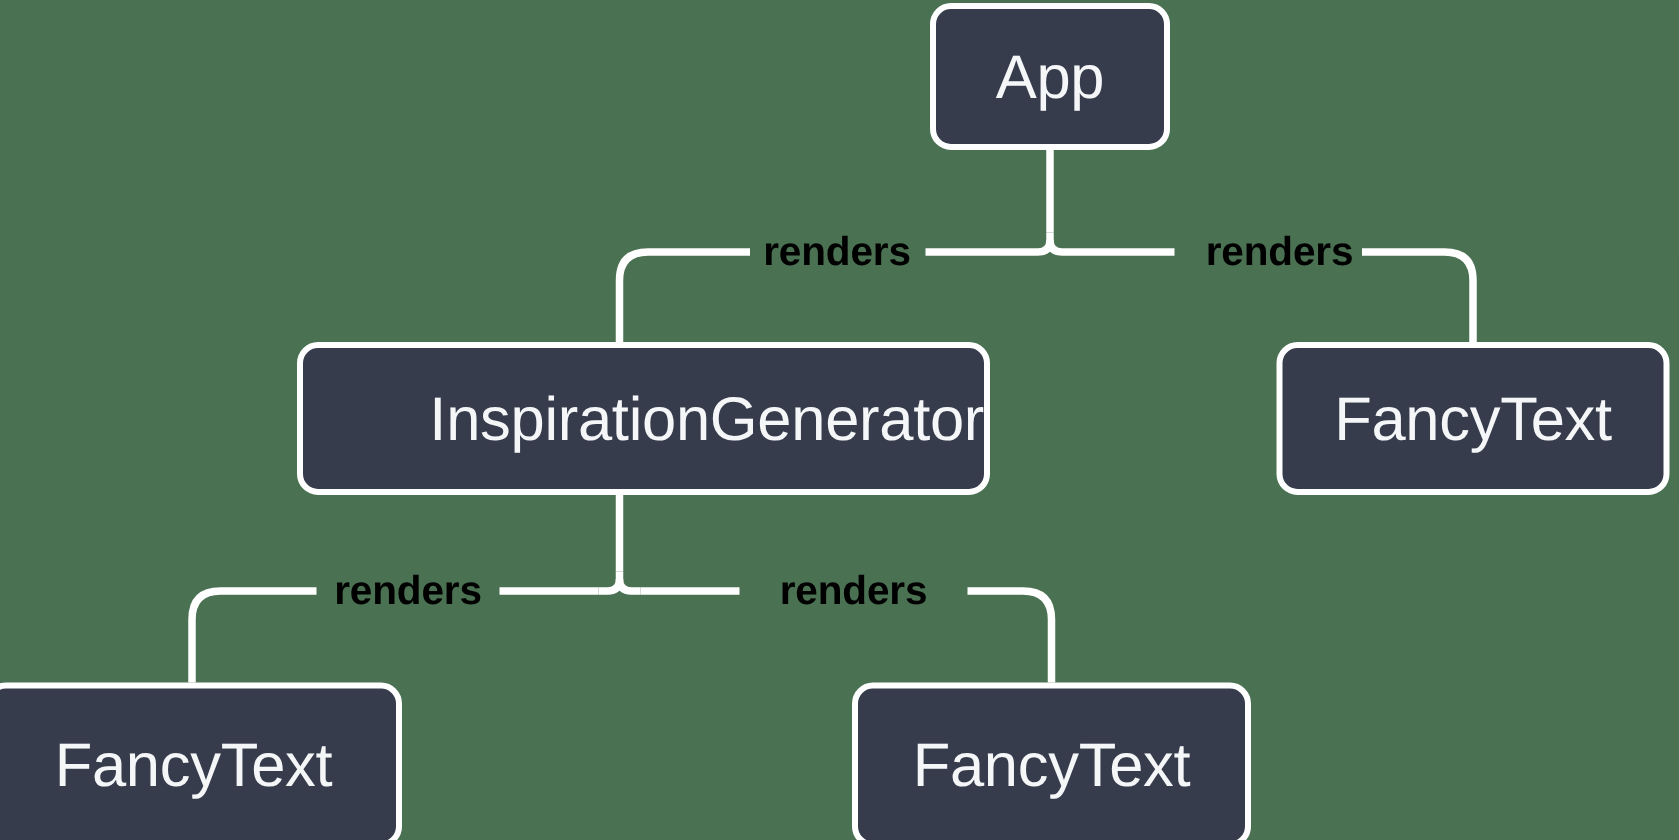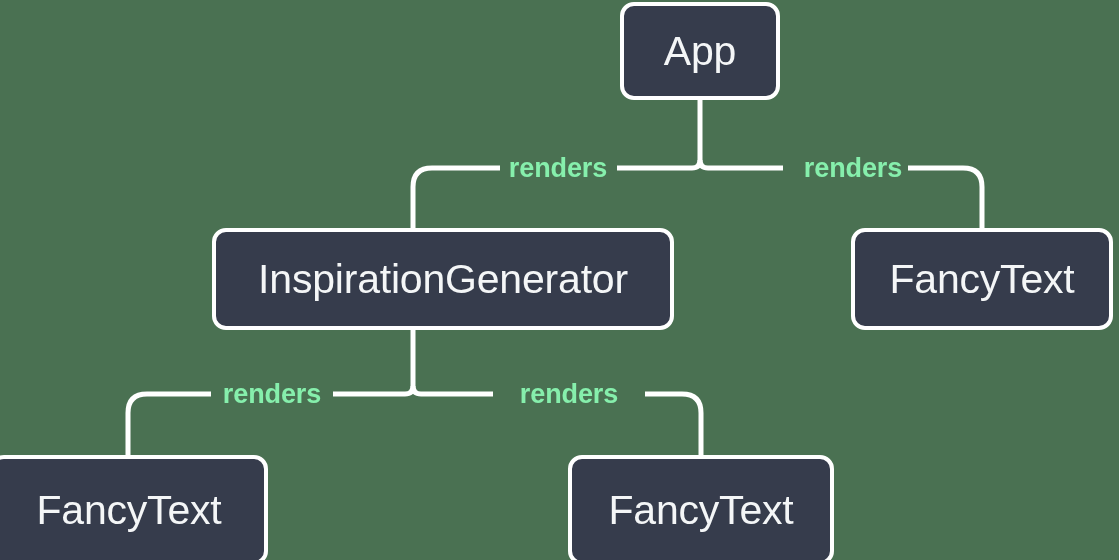--- a/index.html
+++ b/index.html
@@ -36,21 +36,21 @@
     color: #f4f6f7;
     font-size: 41px;
     font-weight: 400;
     letter-spacing: -0.2px;
     line-height: 1;
     white-space: nowrap;
     z-index: 2;
   }
   .edge-label {
     position: absolute;
-    color: #86efac;
+    color: #000000;
     font-size: 27px;
     font-weight: 600;
     letter-spacing: -0.1px;
     line-height: 1;
     white-space: nowrap;
     z-index: 3;
     transform: translate(-50%, -50%);
   }
 </style>
 </head>
@@ -81,21 +81,21 @@
 
       <path d="M 427 394 L 493 394"></path>
       <path d="M 645 394 L 682 394 Q 701 394 701 413 L 701 455"></path>
     </g>
   </svg>
 
   <div class="node" style="left:620px; top:2px; width:160px; height:98px;">
     <span>App</span>
   </div>
 
-  <div class="node" style="left:212px; top:228px; width:462px; height:102px;">
+  <div class="node" style="left:198px; top:228px; width:462px; height:102px;justify-content:flex-end;">
     <span>InspirationGenerator</span>
   </div>
 
   <div class="node" style="left:851px; top:228px; width:262px; height:102px;">
     <span>FancyText</span>
   </div>
 
   <div class="node" style="left:-10px; top:455px; width:278px; height:110px;">
     <span>FancyText</span>
   </div>

